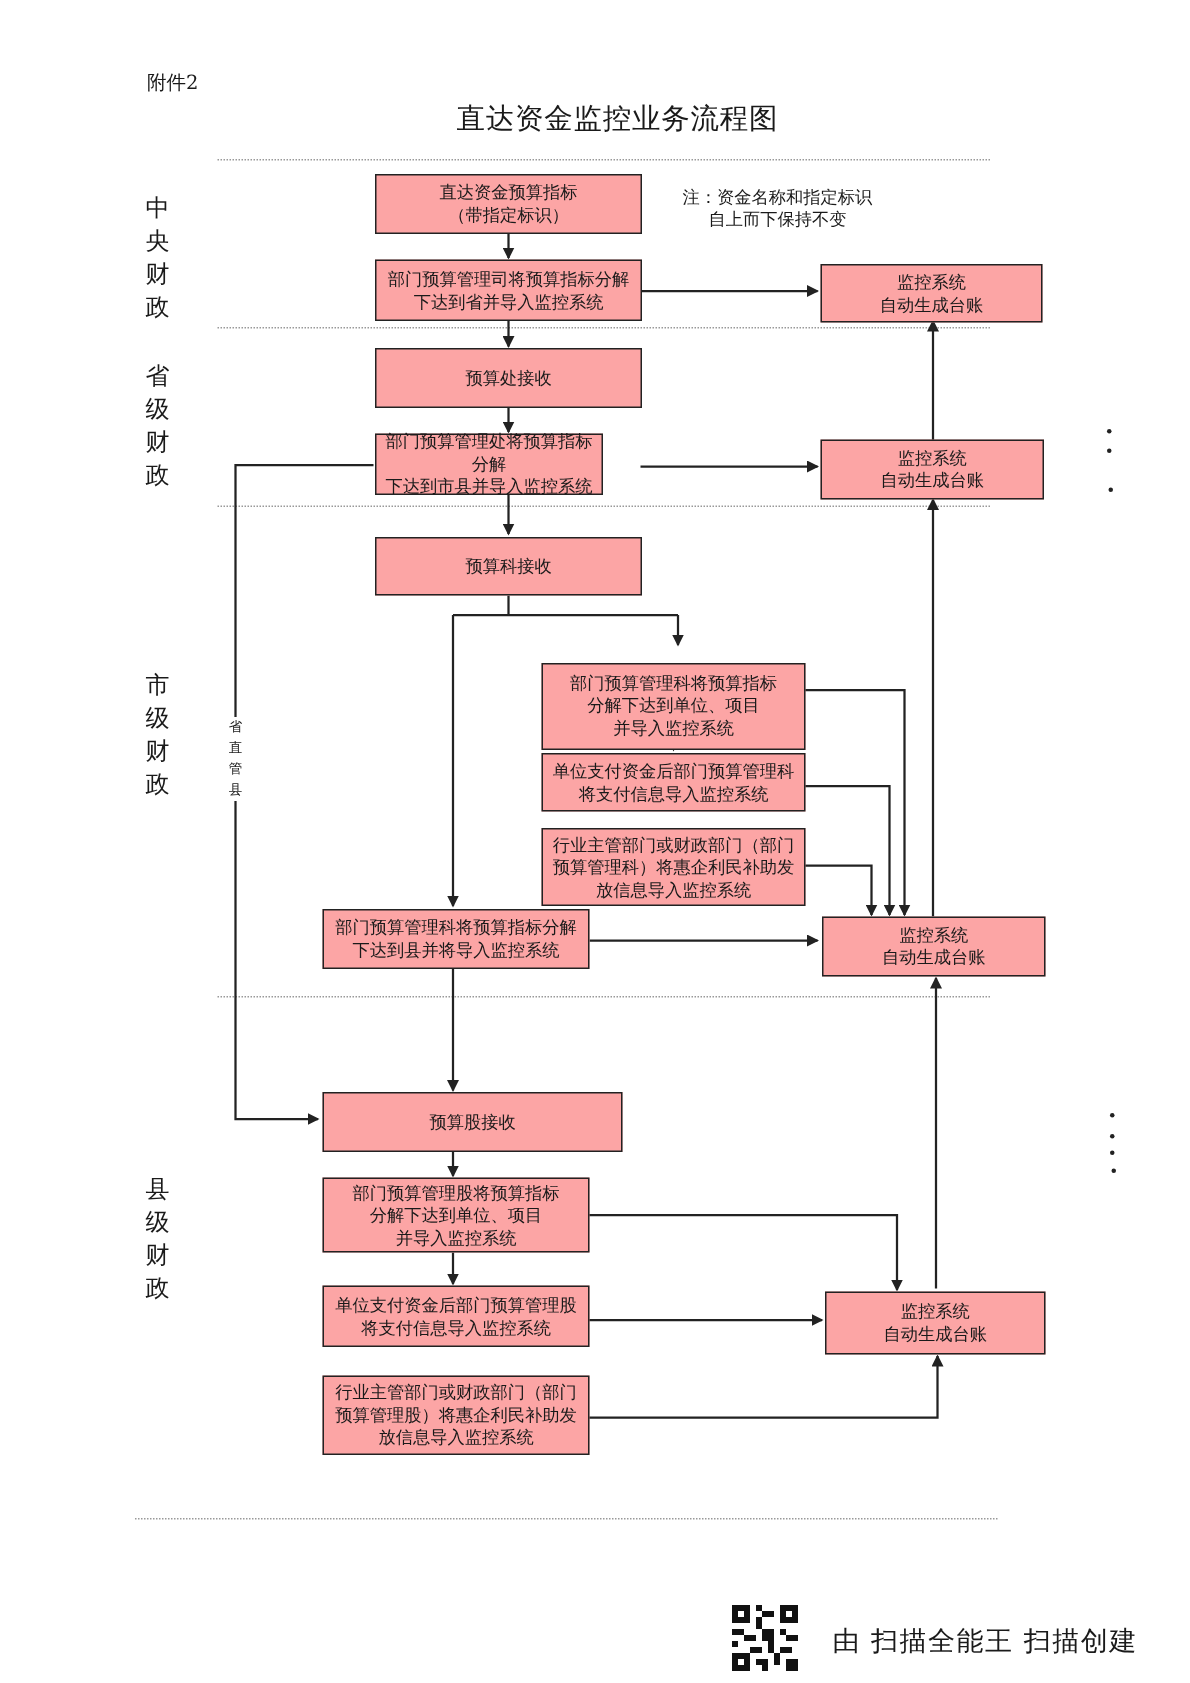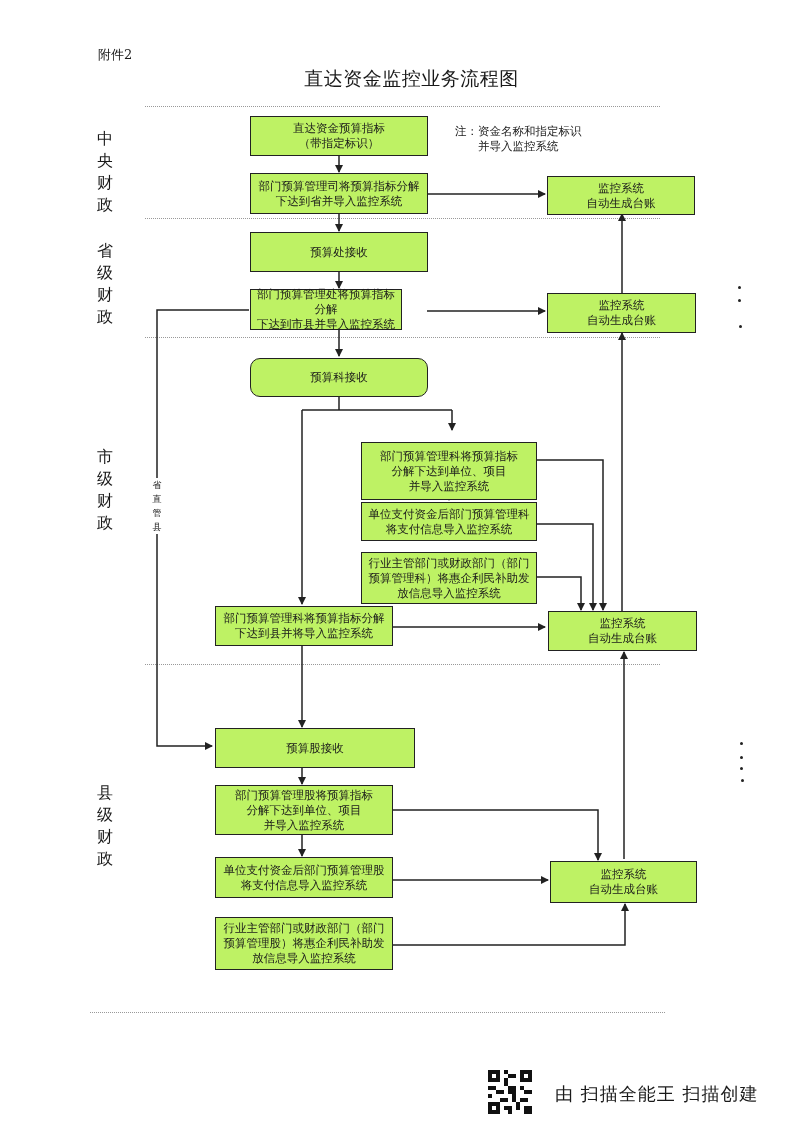--- a/index.html
+++ b/index.html
@@ -3,21 +3,21 @@
 <meta charset="utf-8">
 <style>
   html, body { margin: 0; padding: 0; background: #ffffff; }
   body { width: 793px; height: 1122px; position: relative; overflow: hidden;
          font-family: "DejaVu Sans", sans-serif; color: #1a1a1a; }
   .abs { position: absolute; }
   .attach { left: 70px; top: 46px; font-size: 13px; font-family: "DejaVu Serif", serif; padding-left: 28px; }
   .title { left: 0; width: 793px; top: 66px; text-align: center; font-size: 19px; font-weight: 500; letter-spacing: 0.5px; padding-left: 30px; box-sizing: border-box; }
   .divider { height: 0; border-top: 1px dotted #999; }
   .level { font-family: "DejaVu Serif", serif; font-size: 16px; line-height: 22px; width: 20px; text-align: center; }
-  .box { position: absolute; border: 1.5px solid #222; background: #bef264; box-sizing: border-box;
+  .box { position: absolute; border: 1.5px solid #222; background: #fca5a5; box-sizing: border-box;
          display: flex; align-items: center; justify-content: center; text-align: center;
          font-size: 11.5px; line-height: 15px; white-space: pre-line; padding: 2px 4px; }
   .note { font-size: 11.5px; line-height: 15px; white-space: pre-line; text-align: center; }
   .sidelabel { font-family: "DejaVu Serif", serif; font-size: 9px; line-height: 14px; width: 12px; text-align: center; background: #fff; }
   svg.lines { position: absolute; left: 0; top: 0; }
   .footer-text { font-size: 18px; letter-spacing: 1px; }
   .qr { width: 44px; height: 44px; }
   .speck { width: 3px; height: 3px; background: #222; border-radius: 50%; }
 </style>
 </head>
@@ -88,36 +88,36 @@
     <polyline points="392,945 625,945 625,904" marker-end="url(#arr)"></polyline>
   </g>
 </svg>
 
 <div class="abs sidelabel" style="left:151px; top:478px; white-space:pre-line;">省
 直
 管
 县</div>
 
 <div class="abs note" style="left:455px; top:124px;">注：资金名称和指定标识
-并导入监控系统</div>
+自上而下保持不变</div>
 
 <div class="box" style="left:250px; top:116px; width:178px; height:40px;">直达资金预算指标
 （带指定标识）</div>
 <div class="box" style="left:250px; top:173px; width:178px; height:41px;">部门预算管理司将预算指标分解
 下达到省并导入监控系统</div>
 <div class="box" style="left:547px; top:176px; width:148px; height:39px;">监控系统
 自动生成台账</div>
 
 <div class="box" style="left:250px; top:232px; width:178px; height:40px;">预算处接收</div>
 <div class="box" style="left:250px; top:289px; width:152px; height:41px;">部门预算管理处将预算指标分解
 下达到市县并导入监控系统</div>
 <div class="box" style="left:547px; top:293px; width:149px; height:40px;">监控系统
 自动生成台账</div>
 
-<div class="box" style="left:250px; top:358px; width:178px; height:39px;border-radius:10px;">预算科接收</div>
+<div class="box" style="left:250px; top:358px; width:178px; height:39px;">预算科接收</div>
 <div class="box" style="left:361px; top:442px; width:176px; height:58px;font-family:Liberation Serif, serif;">部门预算管理科将预算指标
 分解下达到单位、项目
 并导入监控系统</div>
 <div class="box" style="left:361px; top:502px; width:176px; height:39px;">单位支付资金后部门预算管理科
 将支付信息导入监控系统</div>
 <div class="box" style="left:361px; top:552px; width:176px; height:52px;">行业主管部门或财政部门（部门
 预算管理科）将惠企利民补助发
 放信息导入监控系统</div>
 <div class="box" style="left:215px; top:606px; width:178px; height:40px;">部门预算管理科将预算指标分解
 下达到县并将导入监控系统</div>

